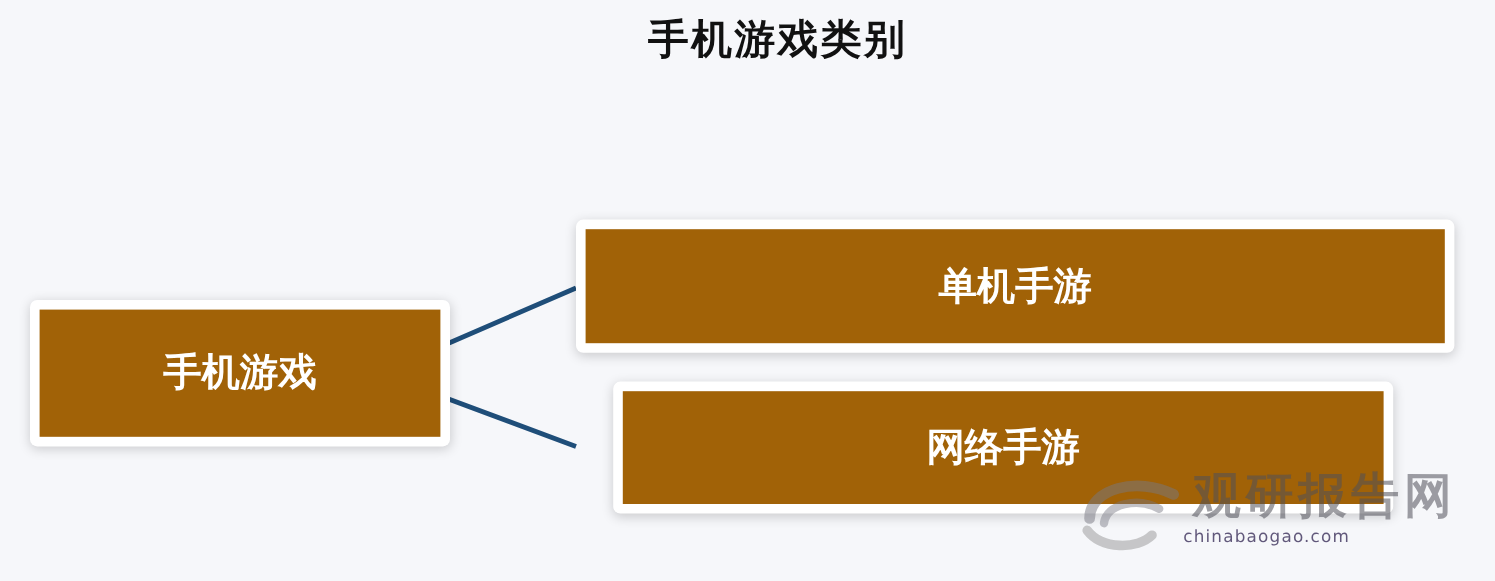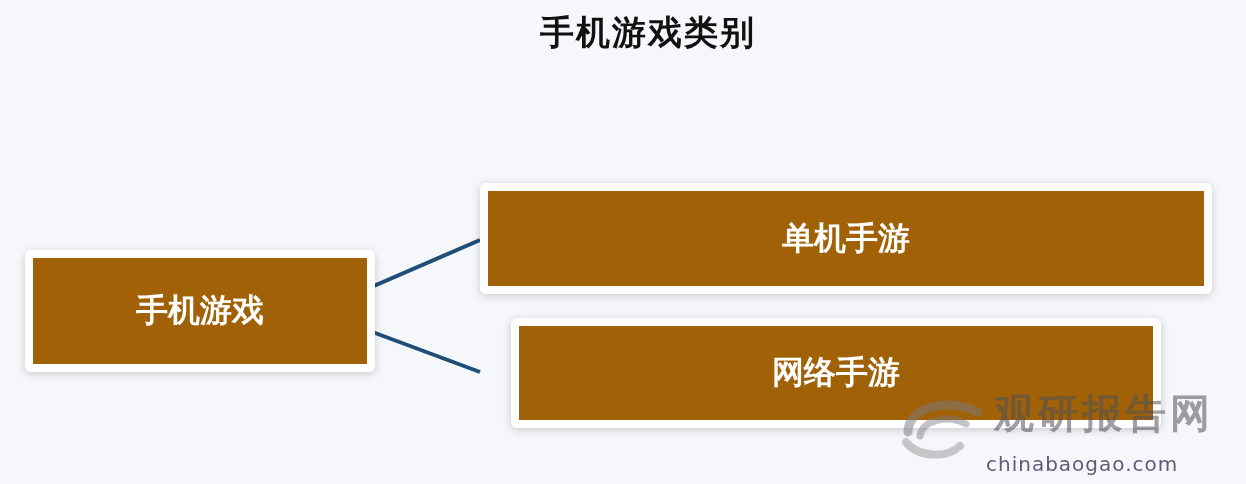--- a/index.html
+++ b/index.html
@@ -23,22 +23,22 @@
     display:flex; align-items:center; justify-content:center;
     font-family:"DejaVu Sans", sans-serif; font-weight:bold; font-size:32px;
   }
   svg.lines { position:absolute; left:0; top:0; }
   .wm-text {
     position:absolute; left:994px; top:386px;
     font-family:Liberation Serif, serif; font-weight:bold; font-size:40px;
     color:rgba(80,80,90,0.55); letter-spacing:4px;
   }
   .wm-url {
-    position:absolute; left:986px; top:452px;
-    font-family:"DejaVu Sans", sans-serif; font-size:20px;
+    position:absolute; left:986px; top:440px;
+    font-family:"DejaVu Sans", sans-serif; font-size:14px;
     color:rgba(70,60,100,0.85); letter-spacing:1px;
   }
   .wm-logo { position:absolute; left:898px; top:392px; }
 </style>
 </head>
 <body>
 
 <div class="title">手机游戏类别</div>
 
 <svg class="lines" width="1246" height="484">

